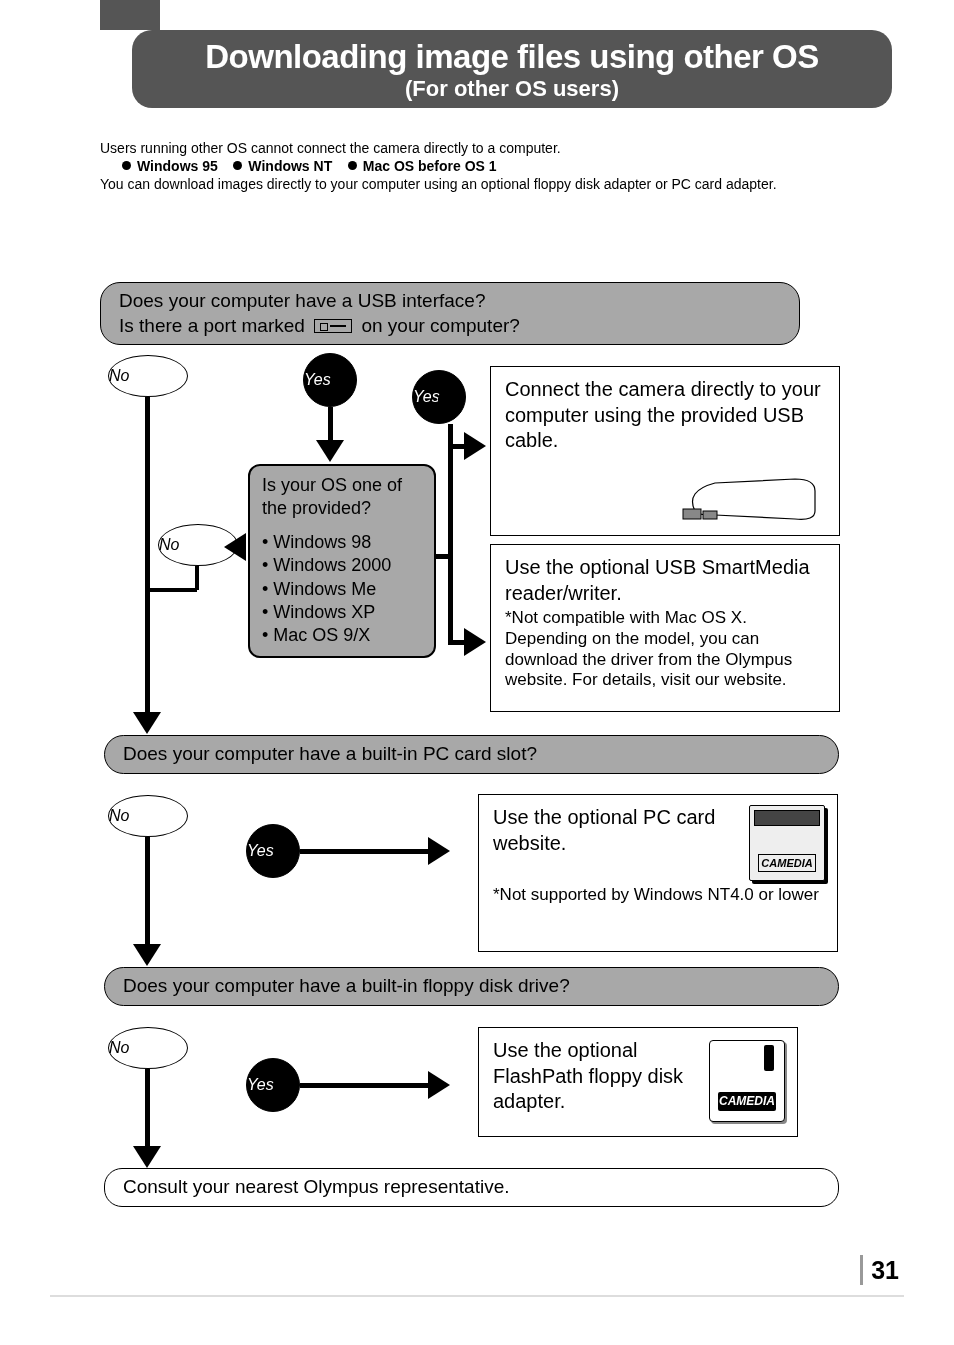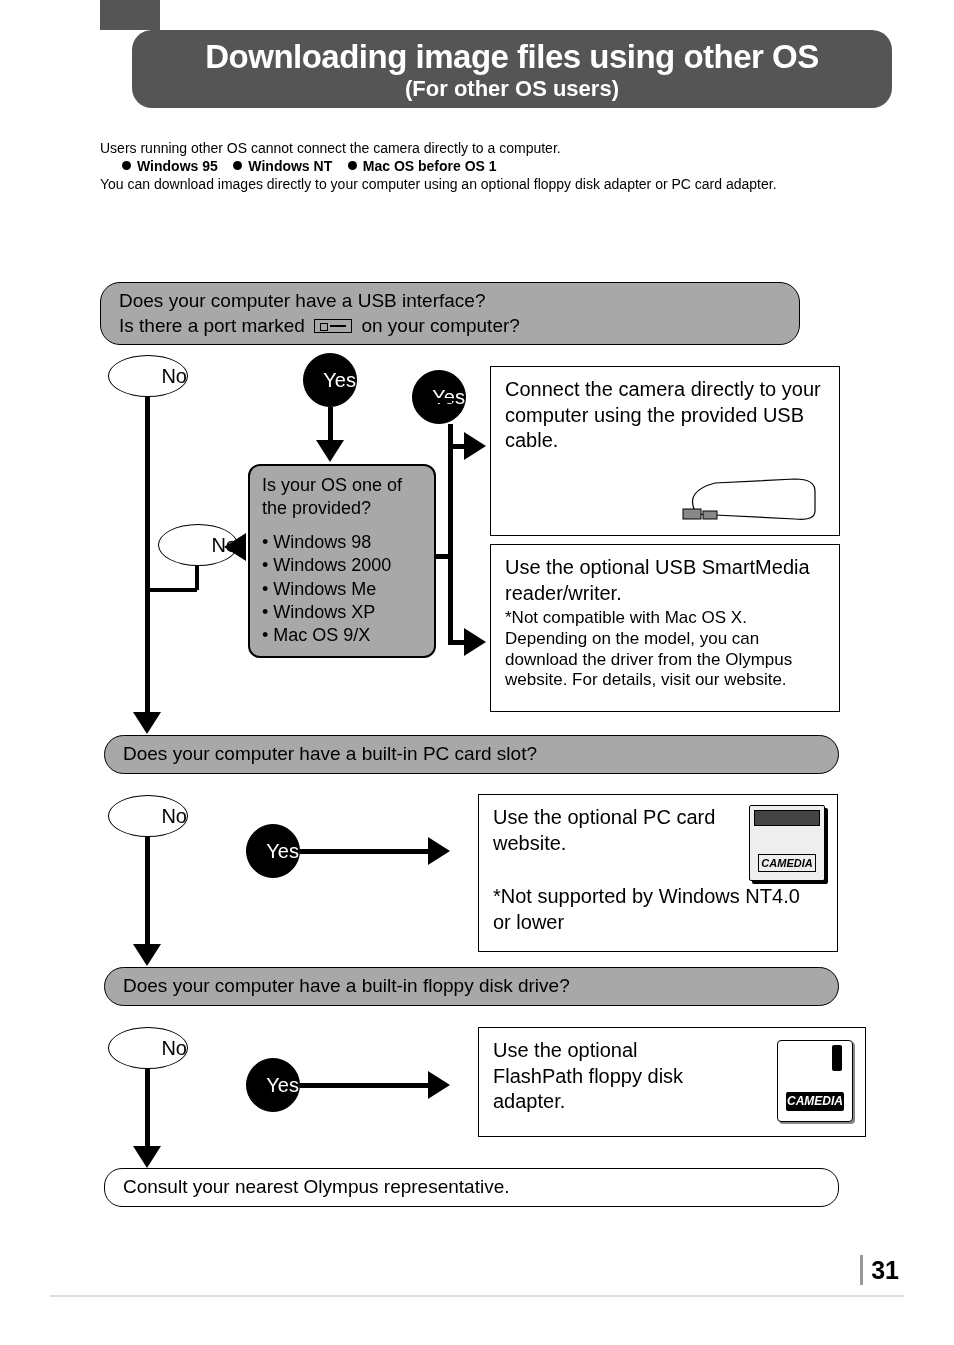--- a/index.html
+++ b/index.html
@@ -58,22 +58,23 @@
   }
   .q1 { left: 100px; top: 282px; width: 700px; }
   .q4 { left: 104px; top: 735px; width: 735px; }
   .q5 { left: 104px; top: 967px; width: 735px; }
   .q6 { left: 104px; top: 1168px; width: 735px; background:#fff; border-radius:18px; }
   .no-ellipse, .yes-circle {
     position: absolute;
     border: 1.5px solid #000;
     display: flex;
     align-items: center;
-    justify-content: flex-end;
-    font-size: 20px;
+    justify-content: flex-start;
+    font-size: 16px;
+    font-style: italic;
   }
   .no-ellipse {
     width: 80px; height: 42px;
     border-radius: 50%;
     background: #fff;
   }
   .yes-circle {
     width: 54px; height: 54px;
     border-radius: 50%;
     background: #000;
@@ -97,22 +98,22 @@
     border: 1.5px solid #000;
     background: #fff;
     padding: 10px 14px;
     font-size: 20px;
     line-height: 1.28;
   }
   .r1 { left:490px; top:366px; width:350px; height:170px; }
   .r2 { left:490px; top:544px; width:350px; height:168px; }
   .r2 .note { font-size:17px; margin-top:2px; line-height:1.22; }
   .r3 { left:478px; top:794px; width:360px; height:158px; }
-  .r3 .note { font-size:20px; margin-top:28px; }
-  .r4 { left:478px; top:1027px; width:388px; height:110px; }
+  .r3 .note { font-size:17px; margin-top:28px; }
+  .r4 { left:478px; top:1027px; width:320px; height:110px; }
   
   .usb-icon {
     display:inline-block; width:38px; height:14px;
     border:1.2px solid #000; vertical-align:middle;
     position:relative; margin:0 4px 2px;
   }
   .usb-icon::before{content:"";position:absolute;left:5px;top:3px;width:6px;height:6px;border:1px solid #000;}
   .usb-icon::after{content:"";position:absolute;right:5px;top:5px;width:16px;height:2px;background:#000;}
   
   .cable {

